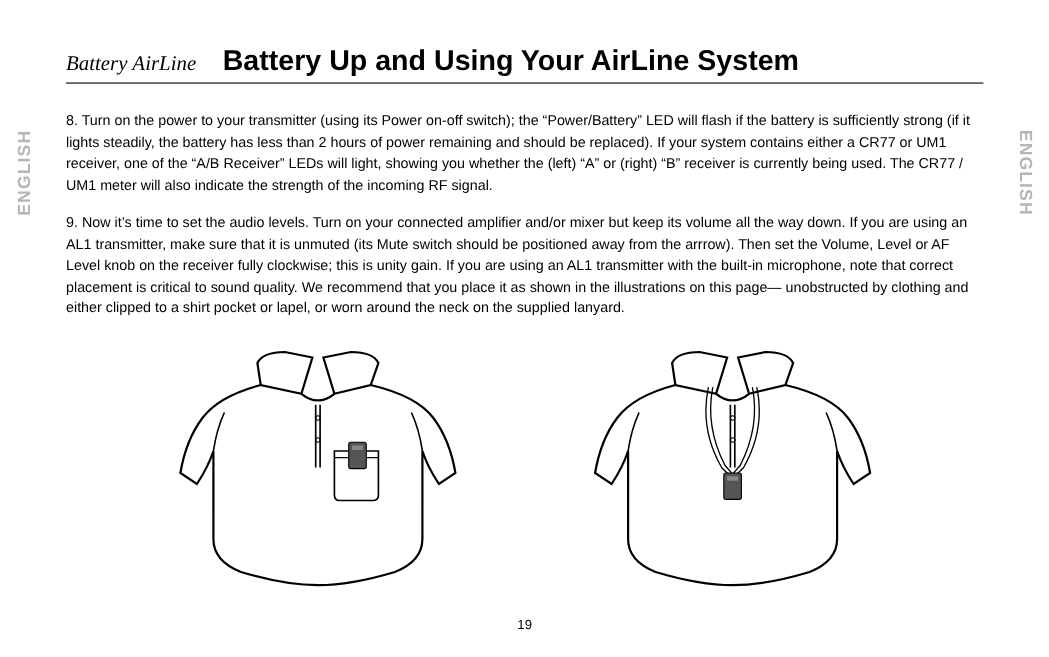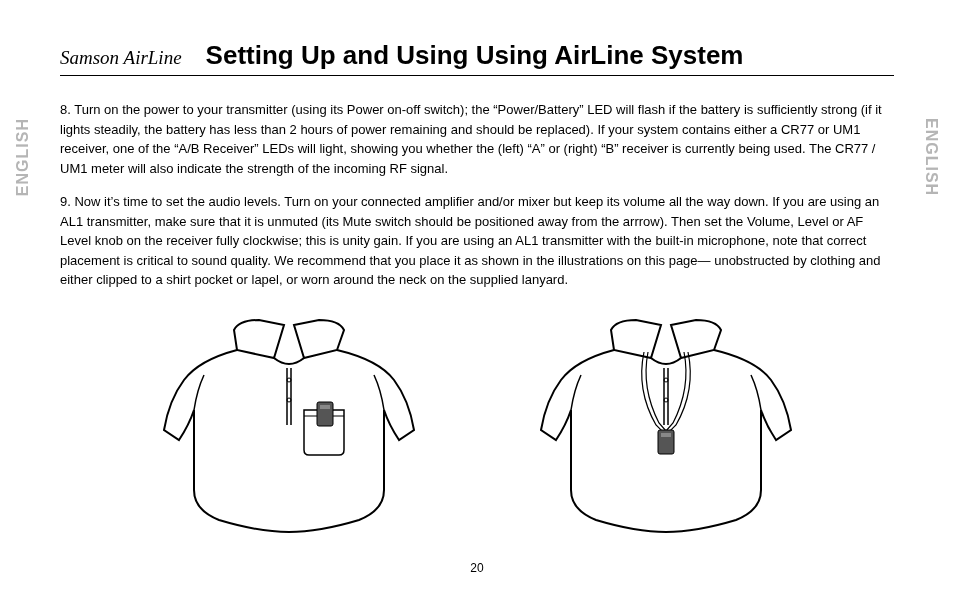--- a/index.html
+++ b/index.html
@@ -86,22 +86,22 @@
   </style>
 </head>
 <body>
 
 <div class="page">
 
   <div class="side-label side-left">ENGLISH</div>
   <div class="side-label side-right">ENGLISH</div>
 
   <div class="header">
-    <span class="brand">Samson AirLine</span>
-    <span class="title">Setting Up and Using Using AirLine System</span>
+    <span class="brand">Battery AirLine</span>
+    <span class="title">Battery Up and Using Your AirLine System</span>
   </div>
 
   <p class="body-text">8.  Turn on the power to your transmitter (using its Power on-off switch); the “Power/Battery” LED will flash if the battery is sufficiently strong (if it lights steadily, the battery has less than 2 hours of power remaining and should be replaced).  If your system contains either a CR77 or UM1 receiver, one of the “A/B Receiver” LEDs will light, showing you whether the (left) “A” or (right) “B” receiver is currently being used.  The CR77 / UM1 meter will also indicate the strength of the incoming RF signal.</p>
   <p class="body-text">9.  Now it’s time to set the audio levels.  Turn on your connected amplifier and/or mixer but keep its volume all the way down.  If you are using an AL1 transmitter, make sure that it is unmuted (its Mute switch should be positioned away from the arrrow).  Then set the Volume, Level or AF Level knob on the receiver fully clockwise; this is unity gain. If you are using an AL1 transmitter with the built-in microphone, note that correct placement is critical to sound quality. We recommend that you place it as shown in the illustrations on this page—  unobstructed by clothing and either clipped to a shirt pocket or lapel, or worn around the neck on the supplied lanyard.</p>
 
   <div class="figures">
     <div class="figure">
       <svg viewBox="0 0 300 230" width="300" height="230">
 
         <path d="M 95 20 Q 100 10 120 10 L 145 15 L 135 48 L 98 40 Z" fill="none" stroke="#000" stroke-width="2"></path>
@@ -147,15 +147,15 @@
 
         <path d="M 128 42 Q 120 80 140 115 L 150 125 L 160 115 Q 180 80 172 42" fill="none" stroke="#000" stroke-width="1.2"></path>
         <path d="M 132 42 Q 125 78 143 113 L 150 121 L 157 113 Q 175 78 168 42" fill="none" stroke="#000" stroke-width="1.2"></path>
 
         <rect x="142" y="120" width="16" height="24" rx="2" fill="#555" stroke="#000" stroke-width="1"></rect>
         <rect x="145" y="123" width="10" height="4" fill="#888"></rect>
       </svg>
     </div>
   </div>
 
-  <div class="page-number">20</div>
+  <div class="page-number">19</div>
 
 </div>
 
 </body></html>

